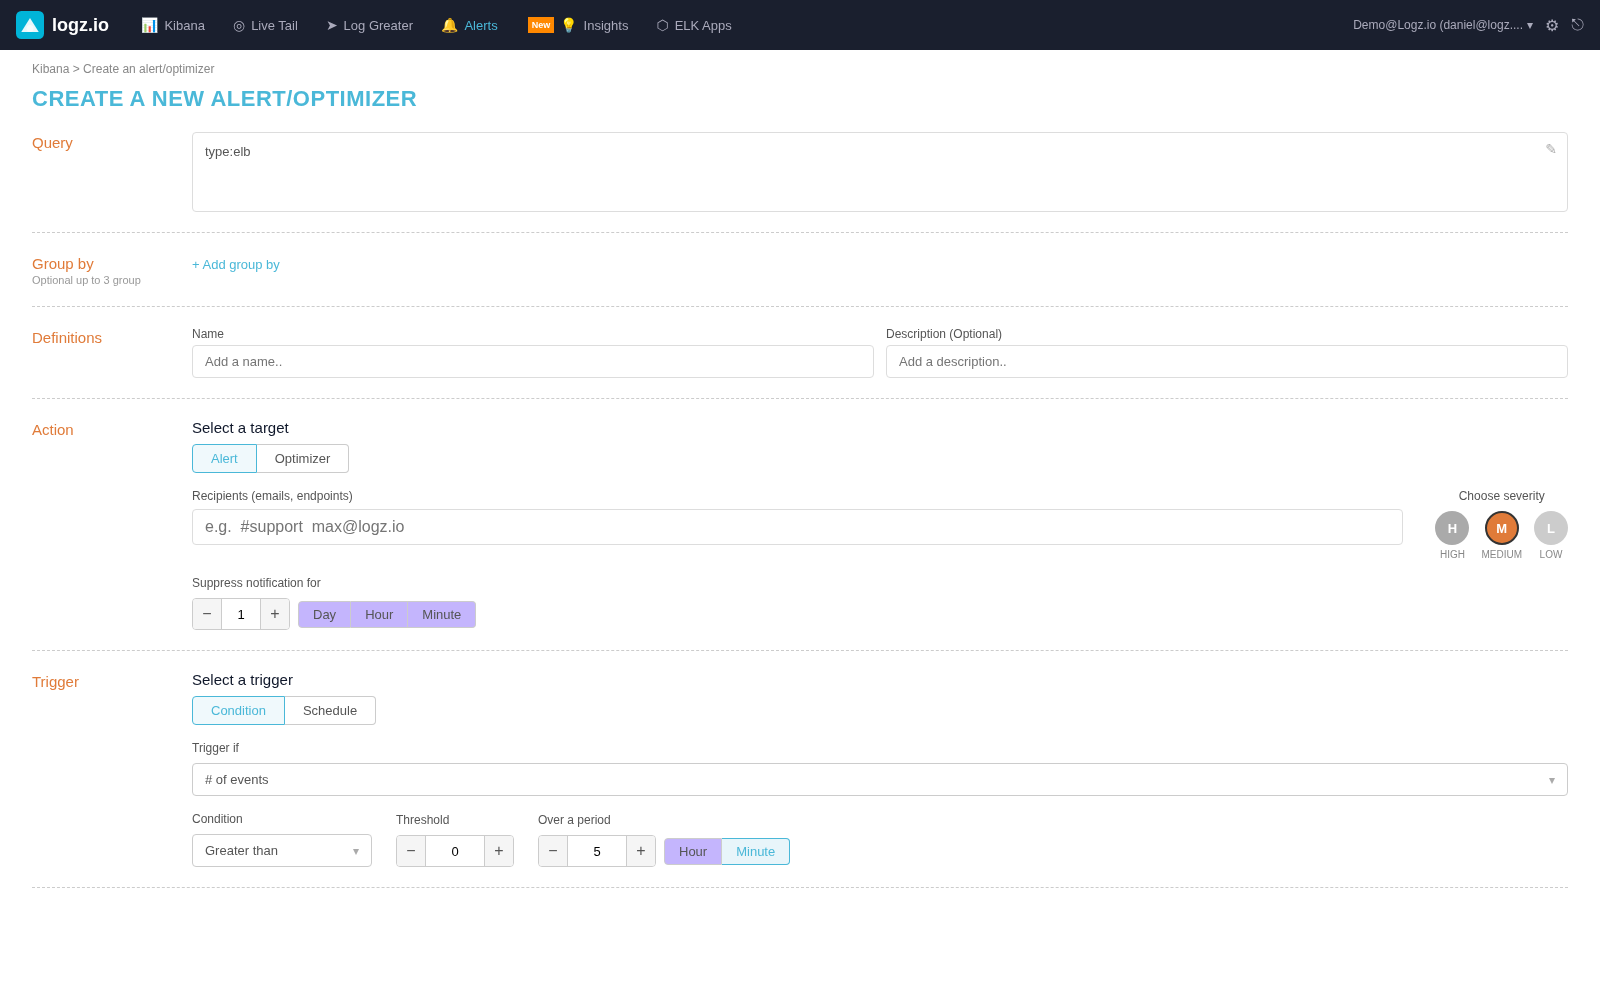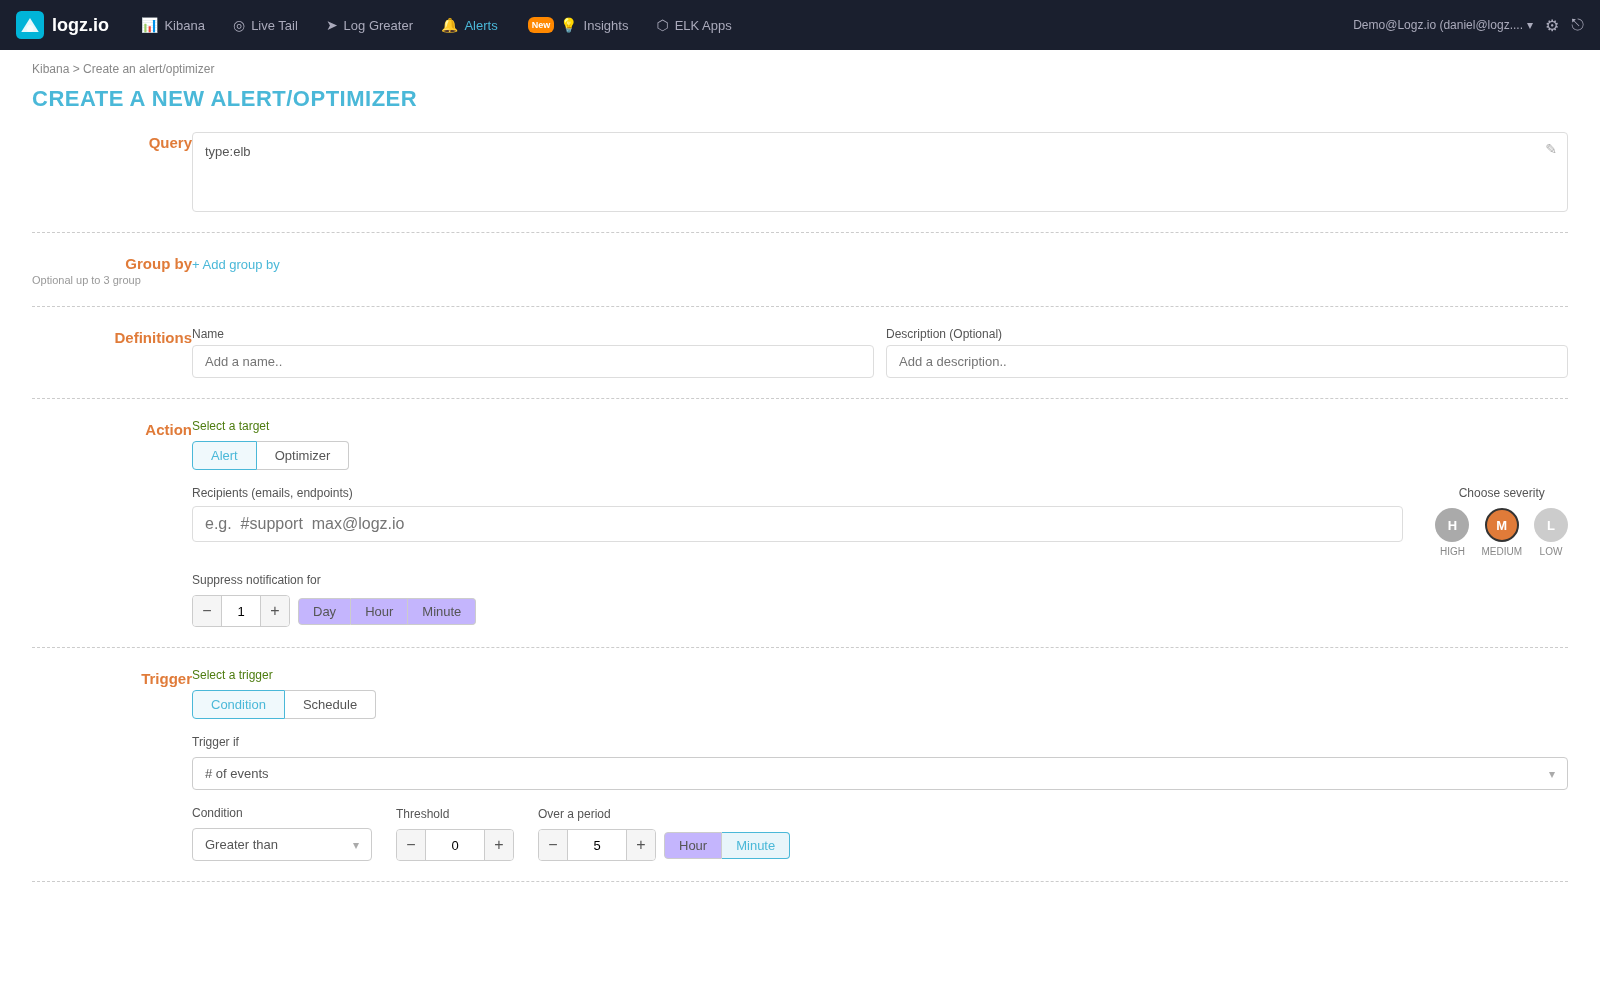--- a/index.html
+++ b/index.html
@@ -9,54 +9,54 @@
     .nav { background: #1a1f2e; height: 50px; display: flex; align-items: center; padding: 0 16px; gap: 4px; }
     .nav-logo { display: flex; align-items: center; gap: 8px; margin-right: 16px; justify-content: space-between; }
     .nav-logo-text { color: #fff; font-weight: bold; font-size: 18px; }
     .nav-item { display: flex; align-items: center; gap: 6px; color: #aab; font-size: 13px; padding: 6px 12px; border-radius: 4px; cursor: pointer; text-decoration: none; }
     .nav-item.active { color: #4ab8d8; }
     .nav-item .nav-icon { font-size: 14px; }
     .nav-right { margin-left: auto; display: flex; align-items: center; gap: 12px; }
     .nav-user { color: #aab; font-size: 12px; cursor: pointer; display: flex; align-items: center; gap: 4px; }
     .nav-gear { color: #aab; font-size: 16px; cursor: pointer; }
     .nav-signout { color: #aab; font-size: 16px; cursor: pointer; }
-    .new-badge { background: #f80; color: #fff; font-size: 9px; font-weight: bold; padding: 3px 4px; border-radius: 6px; margin-left: 2px; }
+    .new-badge { background: #f80; color: #fff; font-size: 9px; font-weight: bold; padding: 3px 4px; border-radius: 0; margin-left: 2px; }
 
     
     .breadcrumb { padding: 12px 32px 4px; font-size: 12px; color: #888; }
     .breadcrumb a { color: #888; text-decoration: none; }
 
     
     .page-title { color: #4ab8d8; font-size: 22px; font-weight: 700; letter-spacing: 0.5px; padding: 6px 32px 20px; text-transform: uppercase; }
 
     
     .main { padding: 0 32px 40px; }
     .section { display: flex; gap: 0; margin-bottom: 0; }
     .section-divider { border: none; border-top: 1px dashed #ccc; margin: 20px 0; }
     .section-label { width: 160px; flex-shrink: 0; }
-    .section-label-text { color: #e07b39; font-size: 15px; font-weight: 700; padding-top: 2px; text-align: right; }
+    .section-label-text { color: #e07b39; font-size: 15px; font-weight: 400; padding-top: 2px; }
     .section-label-sub { color: #999; font-size: 11px; margin-top: 2px; }
     .section-content { flex: 1; }
 
     
     .query-box { border: 1px solid #ddd; border-radius: 4px; padding: 10px 12px; min-height: 80px; position: relative; background: #fff; }
     .query-text { color: #555; font-size: 13px; }
     .query-edit-icon { position: absolute; top: 8px; right: 10px; color: #aaa; cursor: pointer; font-size: 14px; }
 
     
     .add-group-btn { color: #4ab8d8; font-size: 13px; cursor: pointer; display: inline-flex; align-items: center; gap: 4px; border: none; background: none; padding: 4px 0; }
 
     
     .def-row { display: flex; gap: 12px; align-items: flex-end; }
     .def-col { flex: 1; }
     .def-col label { font-size: 12px; color: #555; display: block; margin-bottom: 4px; }
     .def-input { width: 100%; border: 1px solid #ddd; border-radius: 4px; padding: 8px 12px; font-size: 13px; color: #999; outline: none; }
 
     
-    .select-target-label { font-size: 12px; color: #4d7c0f; margin-bottom: 8px; }
+    .select-target-label { font-size: 15px; color: #0f172a; margin-bottom: 8px; }
     .btn-group { display: flex; gap: 0; margin-bottom: 16px; }
     .btn-toggle { border: 1px solid #ccc; padding: 6px 18px; font-size: 13px; cursor: pointer; background: #fff; color: #555; }
     .btn-toggle:first-child { border-radius: 4px 0 0 4px; }
     .btn-toggle:last-child { border-radius: 0 4px 4px 0; }
     .btn-toggle.active { background: #f0f9fc; border-color: #4ab8d8; color: #4ab8d8; }
     .btn-toggle + .btn-toggle { border-left: none; }
 
     .recipients-row { display: flex; gap: 32px; align-items: flex-start; margin-bottom: 16px; }
     .recipients-col { flex: 1; }
     .field-label { font-size: 12px; color: #555; margin-bottom: 6px; }

